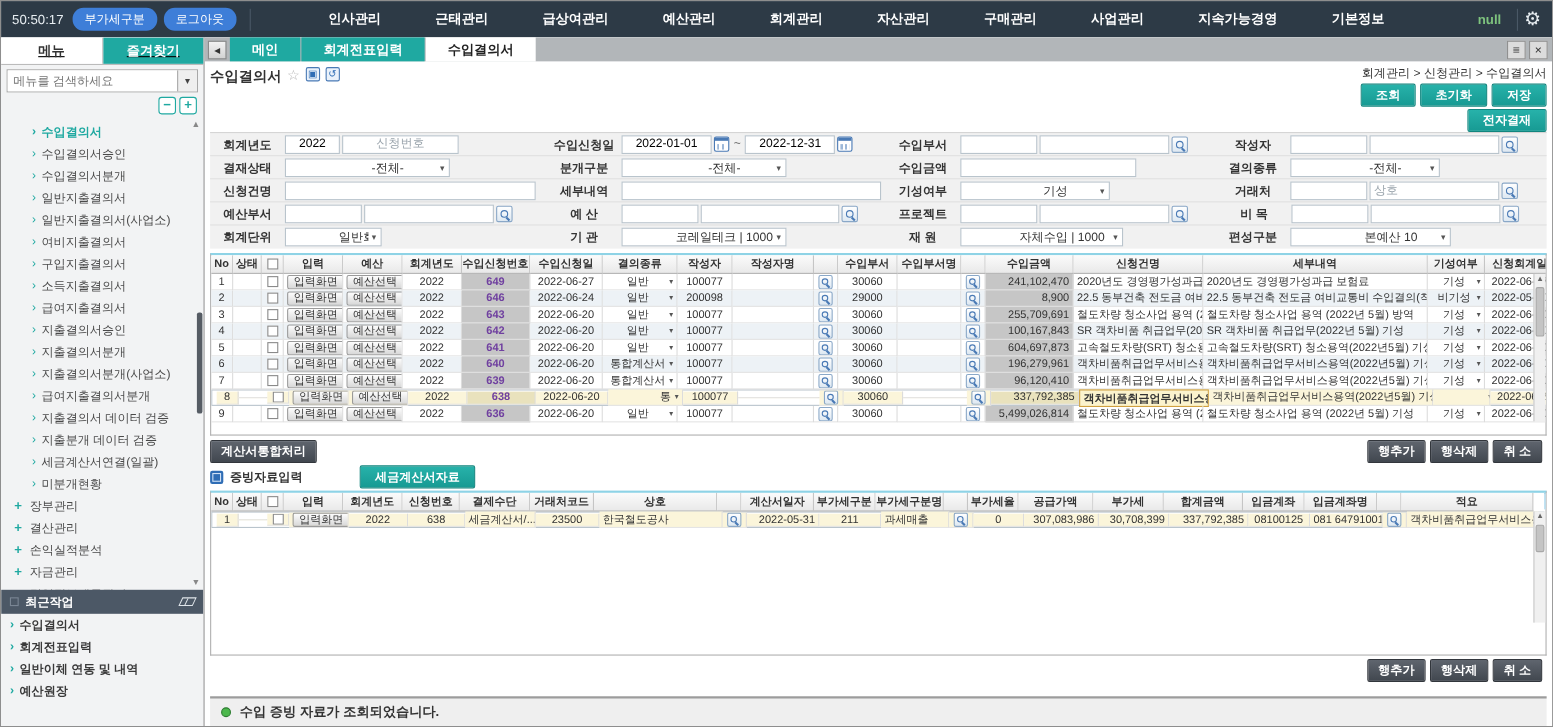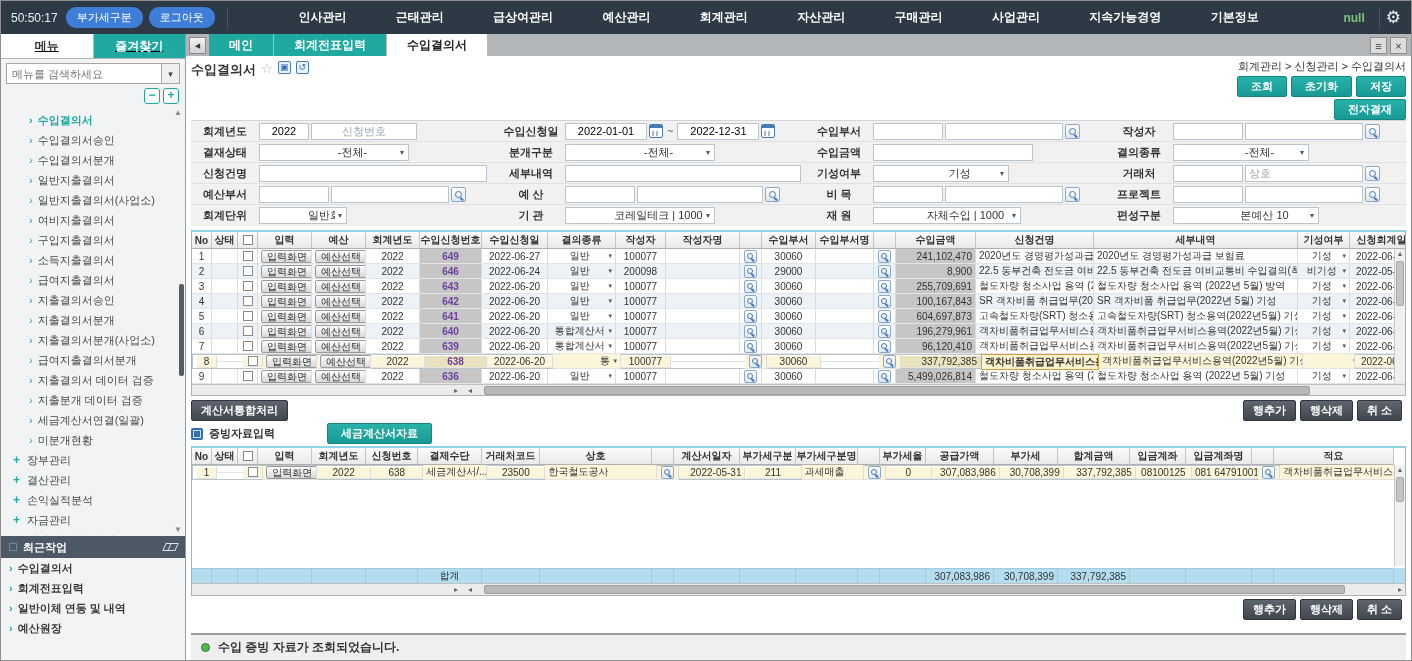--- a/index.html
+++ b/index.html
@@ -76,21 +76,21 @@
   .sel .sa{font-size:8px;color:#555;margin-left:3px;}
   .mag{width:15px;height:15px;border:1px solid #8aa8c8;border-radius:2px;background:linear-gradient(#fff,#dde8f2);position:relative;cursor:pointer;flex:0 0 15px;display:inline-block;}
   .mag:before{content:"";position:absolute;left:3px;top:3px;width:5px;height:5px;border:1px solid #4a7ab5;border-radius:50%;}
   .mag:after{content:"";position:absolute;left:9px;top:9px;width:4px;height:2px;background:#4a7ab5;transform:rotate(45deg);transform-origin:0 0;}
   .cal{width:14px;height:14px;border:1px solid #4a7ab5;border-radius:2px;background:#fff;position:relative;cursor:pointer;flex:0 0 14px;display:inline-block;}
   .cal:before{content:"";position:absolute;top:0;left:0;right:0;height:3px;background:#4a7ab5;}
   .cal:after{content:"";position:absolute;left:2px;top:6px;width:8px;height:5px;
      background:repeating-linear-gradient(90deg,#9db8d8 0 2px,transparent 2px 4px);}
   .tilde{font-size:11px;color:#555;margin:0 2px;}
   
-  .gridwrap{position:relative;border:1px solid #b0b0b0;border-top:2px solid #8ed3e6;overflow:hidden;display:flex;flex-direction:column;background:#fff;}
+  .gridwrap{position:relative;border:1px solid #b0b0b0;border-top:2px solid #8ed3e6;overflow:hidden;display:flex;flex-direction:row;background:#fff;}
   #grid1wrap{flex:0 0 166px;margin-top:4px;}
   #grid2wrap{flex:0 0 150px;}
   .grow{display:flex;height:15px;flex:0 0 15px;}
   .grow.head{height:17px;flex:0 0 17px;}
   .gc{flex:0 0 auto;border-right:1px solid #dcdcdc;border-bottom:1px solid #e4e4e4;font-size:10px;color:#333;
       padding:0 3px;white-space:nowrap;overflow:hidden;display:flex;align-items:center;}
   .gc[style*="text-align: right"],.gc.r{justify-content:flex-end;}
   .gc[style*="text-align: center"]{justify-content:center;}
   .grow.head .gc{background:linear-gradient(#fbfbfb,#e9e9e9);border-right:1px solid #c5c5c5;border-bottom:1px solid #b0b0b0;font-weight:bold;justify-content:center;}
   .grow.alt .gc{background:#edf2f6;}
@@ -425,30 +425,30 @@
               </span>
             </div>
             <div class="fcell fc2">
               <span class="flabel">예 산</span>
               <span class="ffield">
                 <input class="inp" style="width: 70px;">
                 <input class="inp" style="width: 126px;">
                 <span class="mag"></span>
               </span>
             </div>
-            <div class="fcell fc3">
-              <span class="flabel">비 목</span>
+            <div class="fcell fc4">
+              <span class="flabel">프로젝트</span>
               <span class="ffield">
                 <input class="inp" style="width: 70px;">
                 <input class="inp" style="width: 118px;">
                 <span class="mag"></span>
               </span>
             </div>
-            <div class="fcell fc4">
-              <span class="flabel">프로젝트</span>
+            <div class="fcell fc3">
+              <span class="flabel">비 목</span>
               <span class="ffield">
                 <input class="inp" style="width: 70px;">
                 <input class="inp" style="width: 118px;">
                 <span class="mag"></span>
               </span>
             </div>
           </div>
           <div class="frow" style="border-bottom:0">
             <div class="fcell fc1">
               <span class="flabel">회계단위</span>

